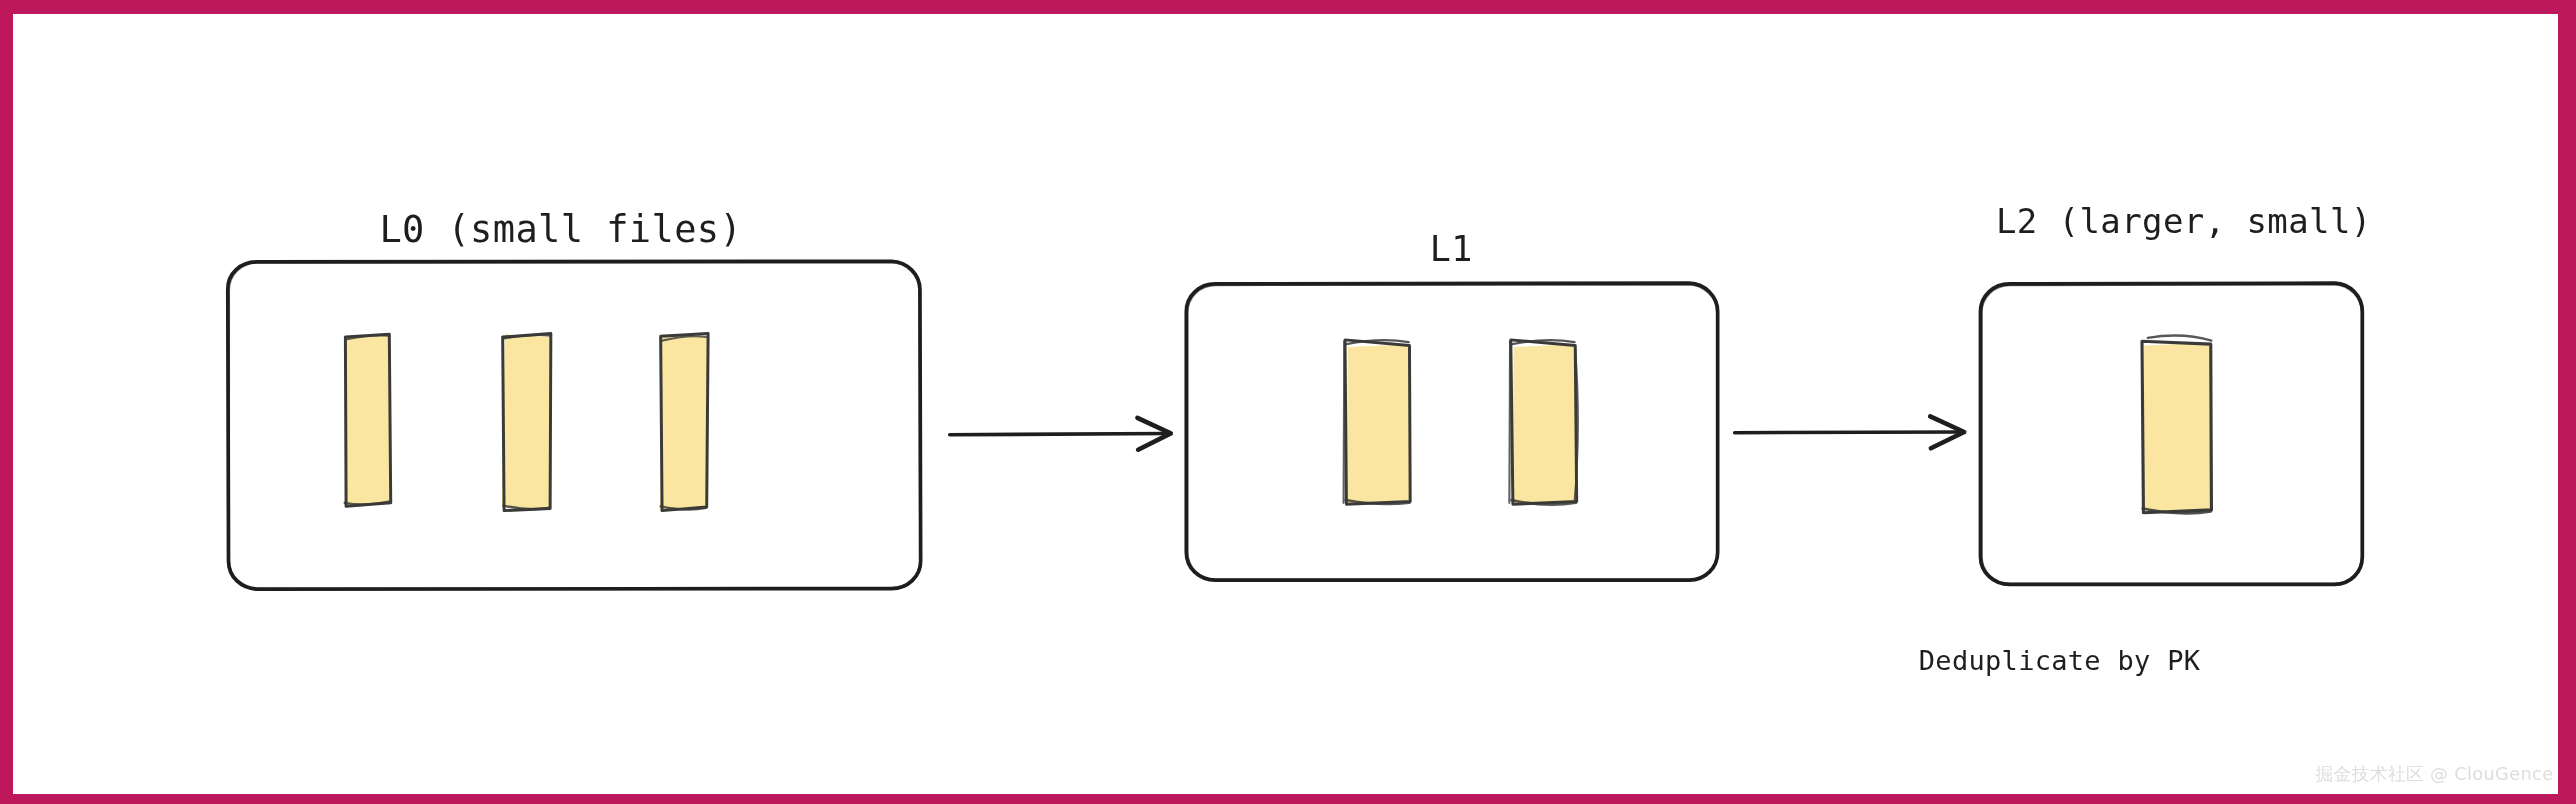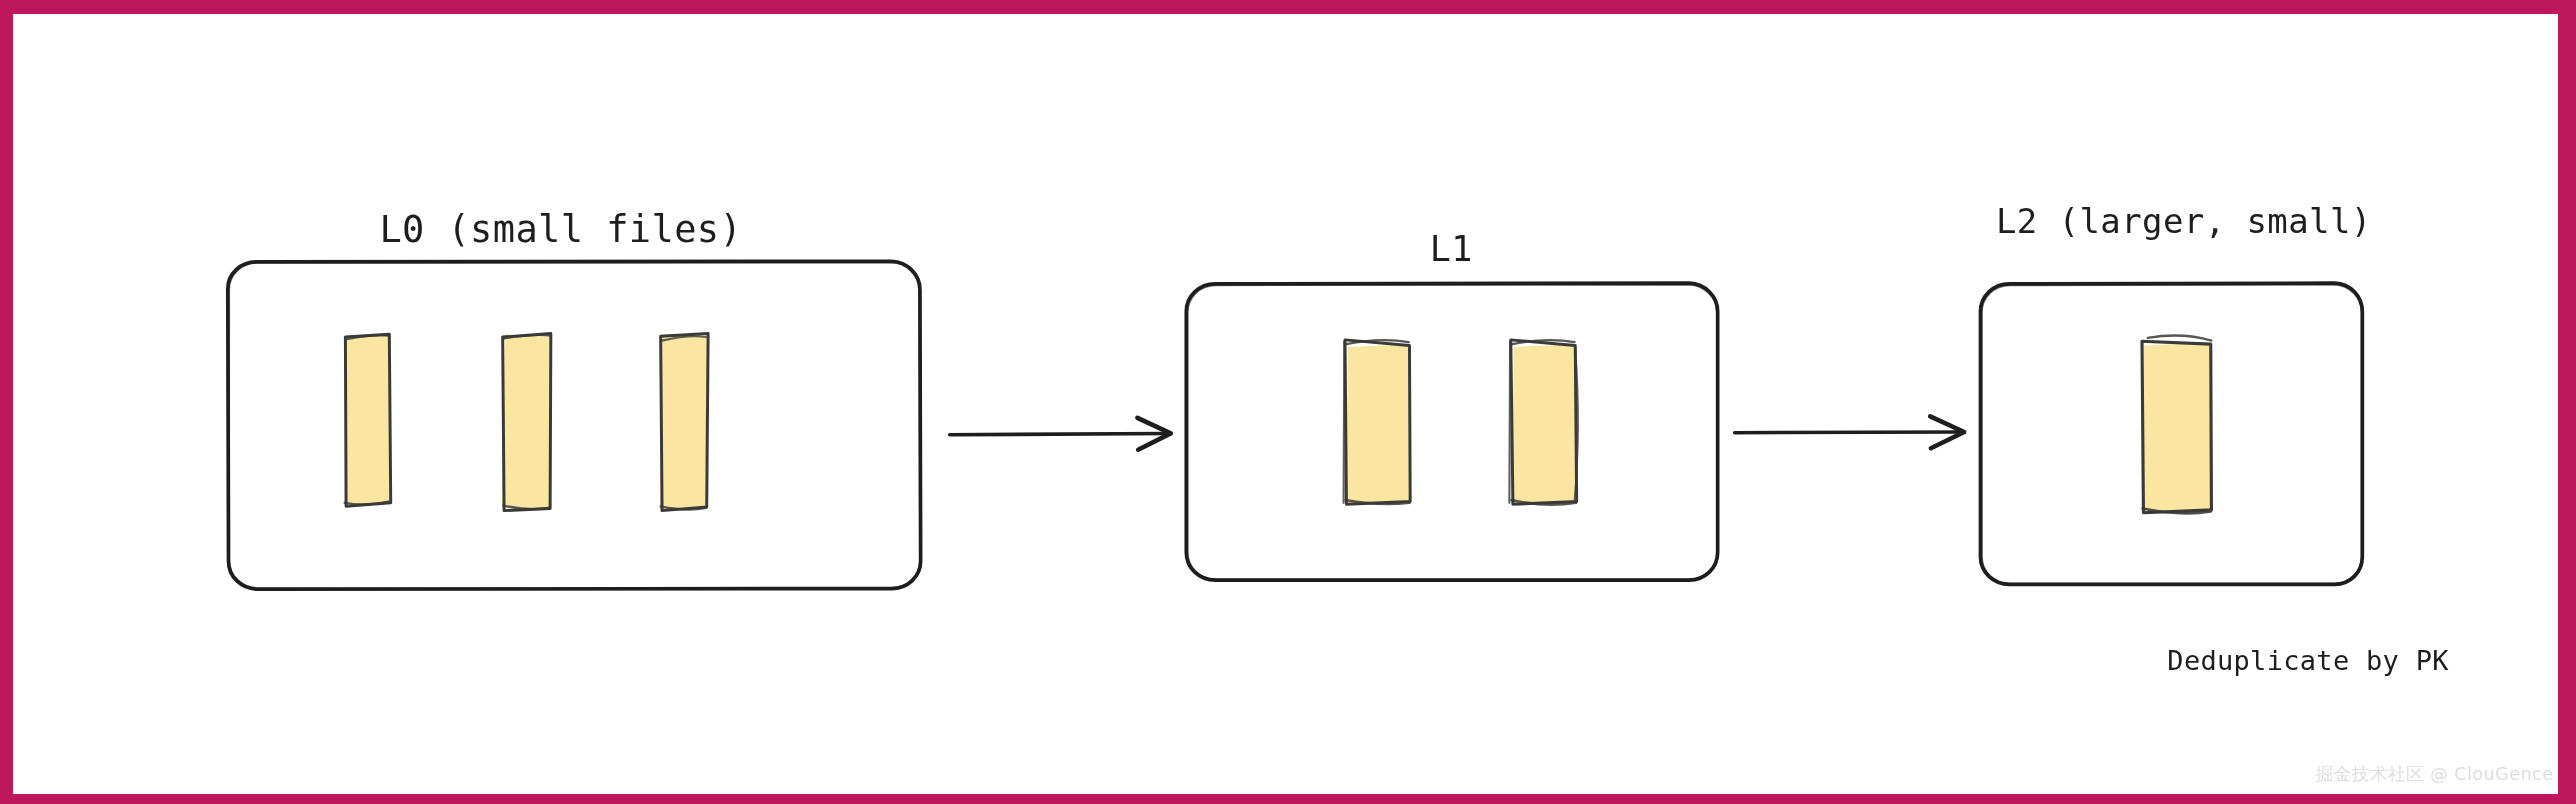--- a/index.html
+++ b/index.html
@@ -67,21 +67,21 @@
     left: 1906px;
     top: 190px;
     width: 530px;
     font-size: 34px;
   }
   #caption-dedup {
     position: absolute;
     left: 1906px;
     top: 631px;
     width: 530px;
-    text-align: right;
+    text-align: left;
     font-family: "DejaVu Sans Mono", monospace;
     font-size: 27px;
     color: #1e1e1e;
     letter-spacing: 0.3px;
     white-space: nowrap;
   }
 
   
   #watermark {
     position: absolute;

